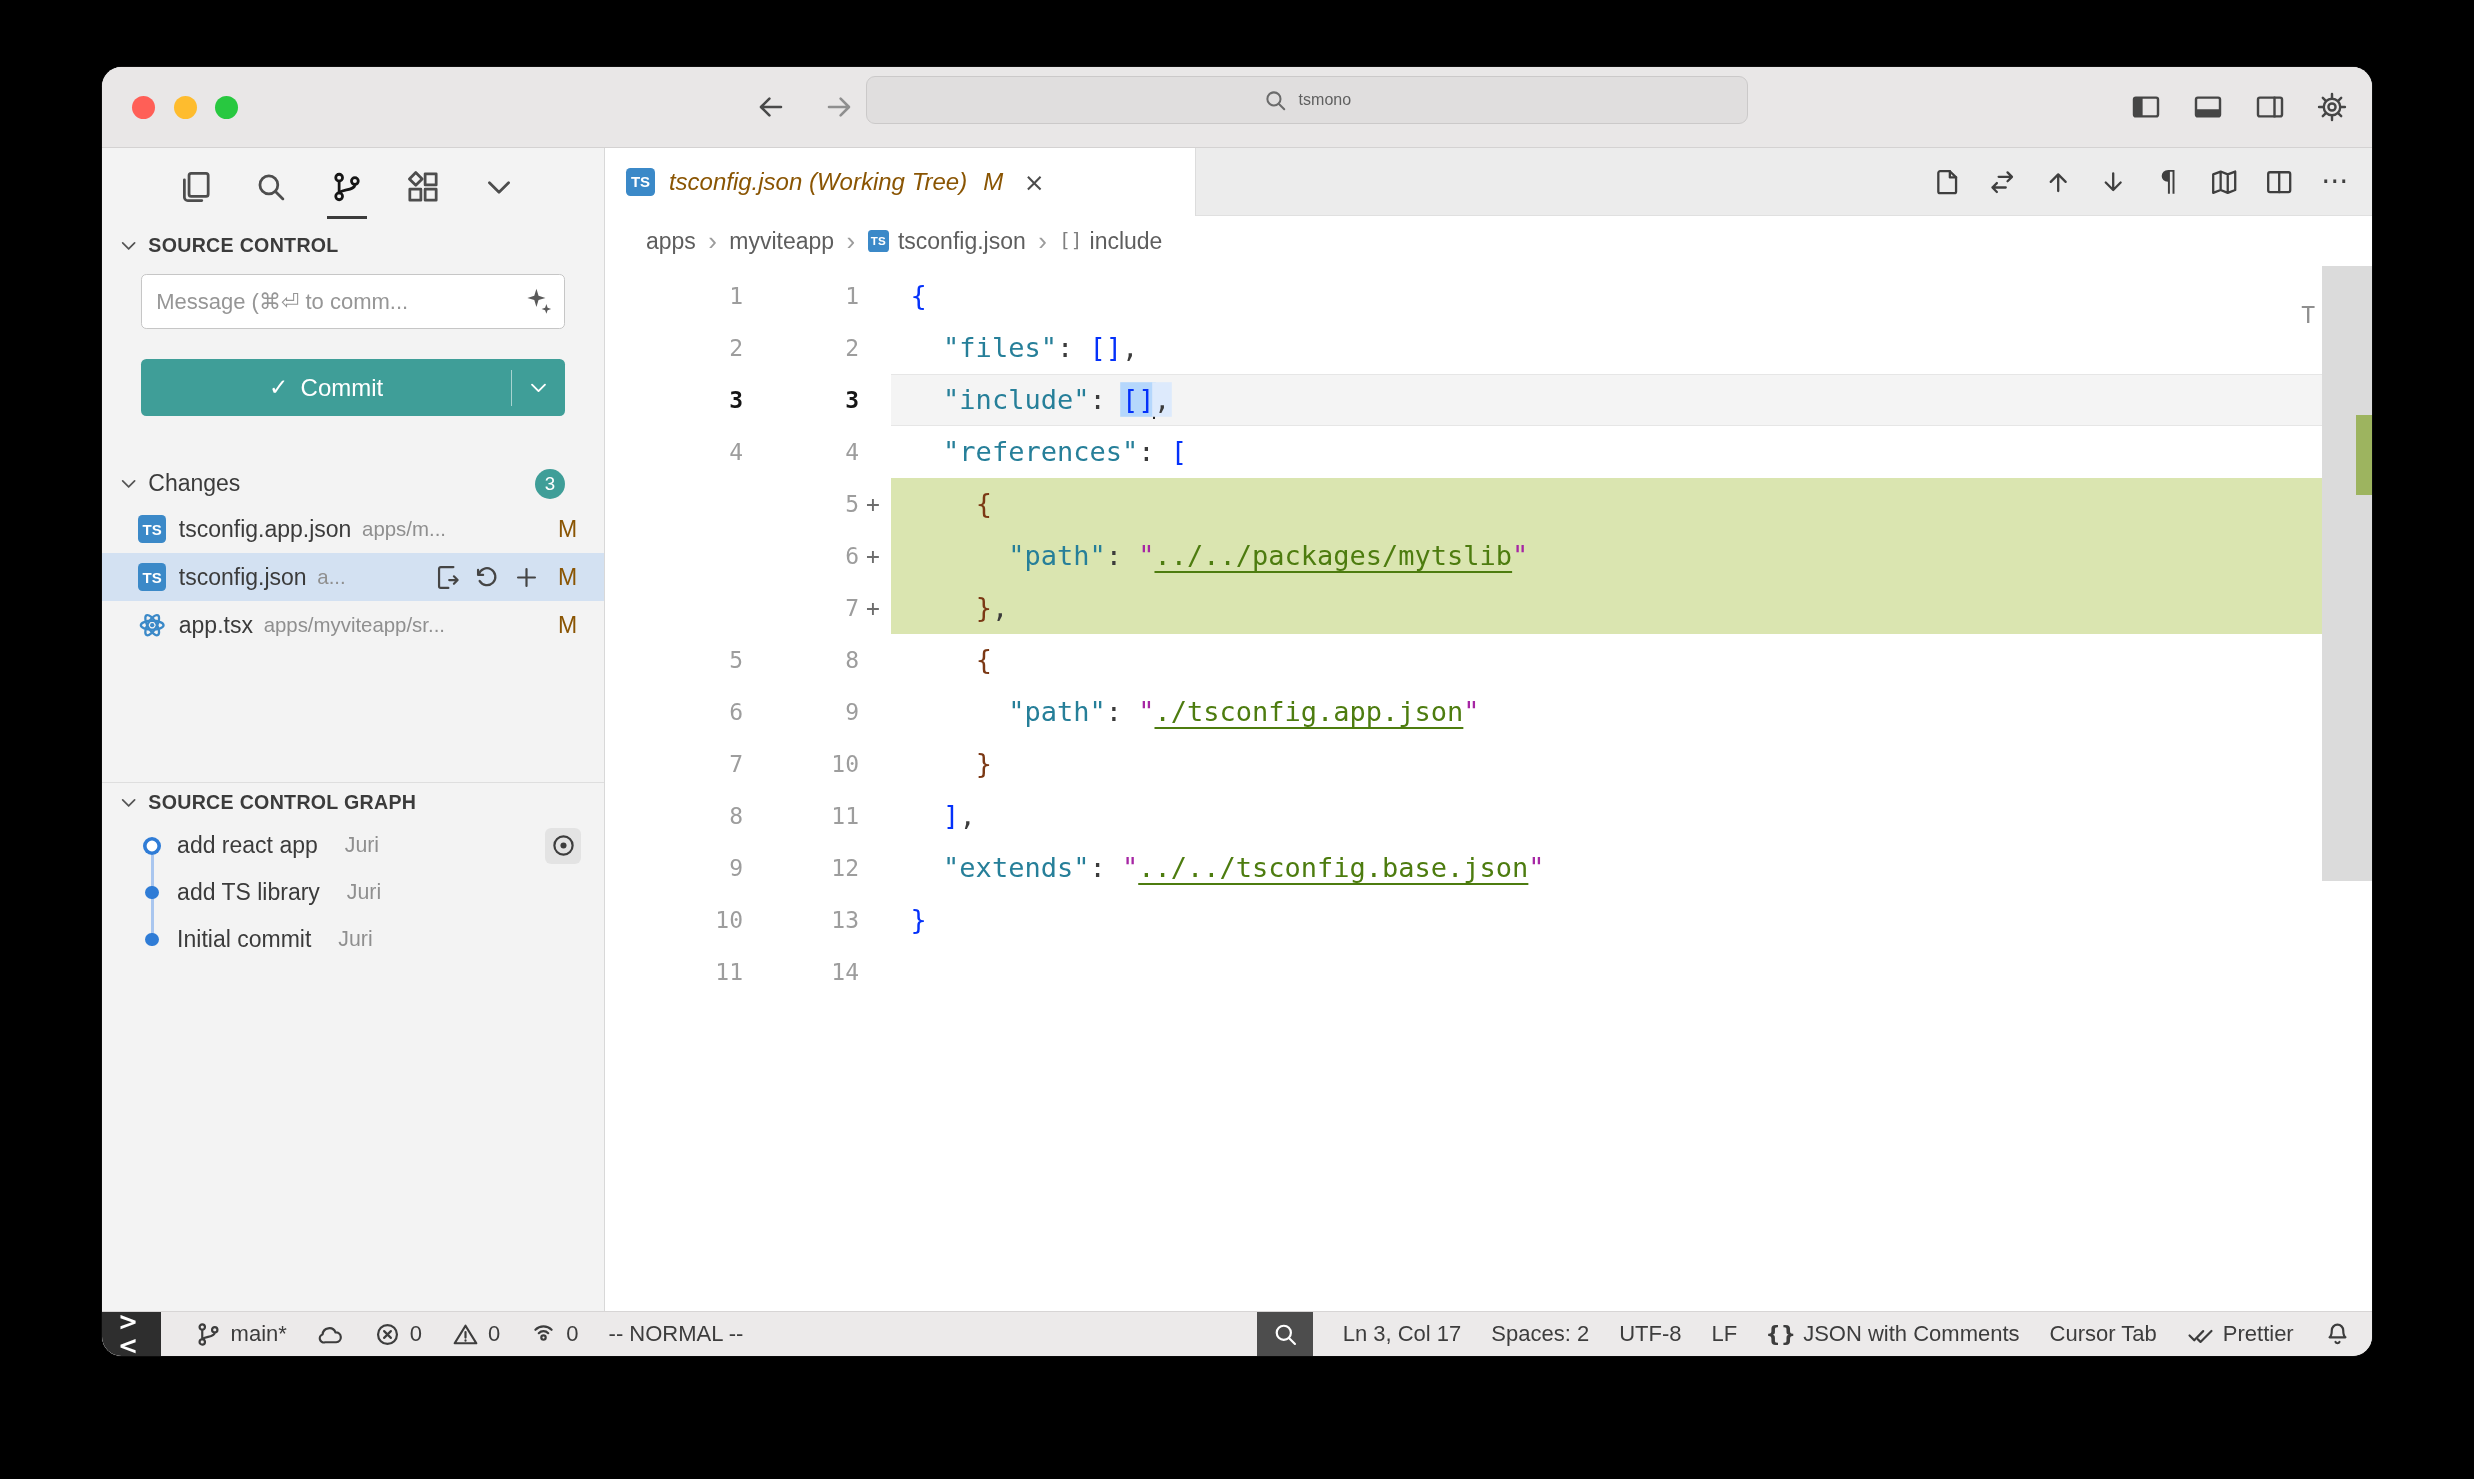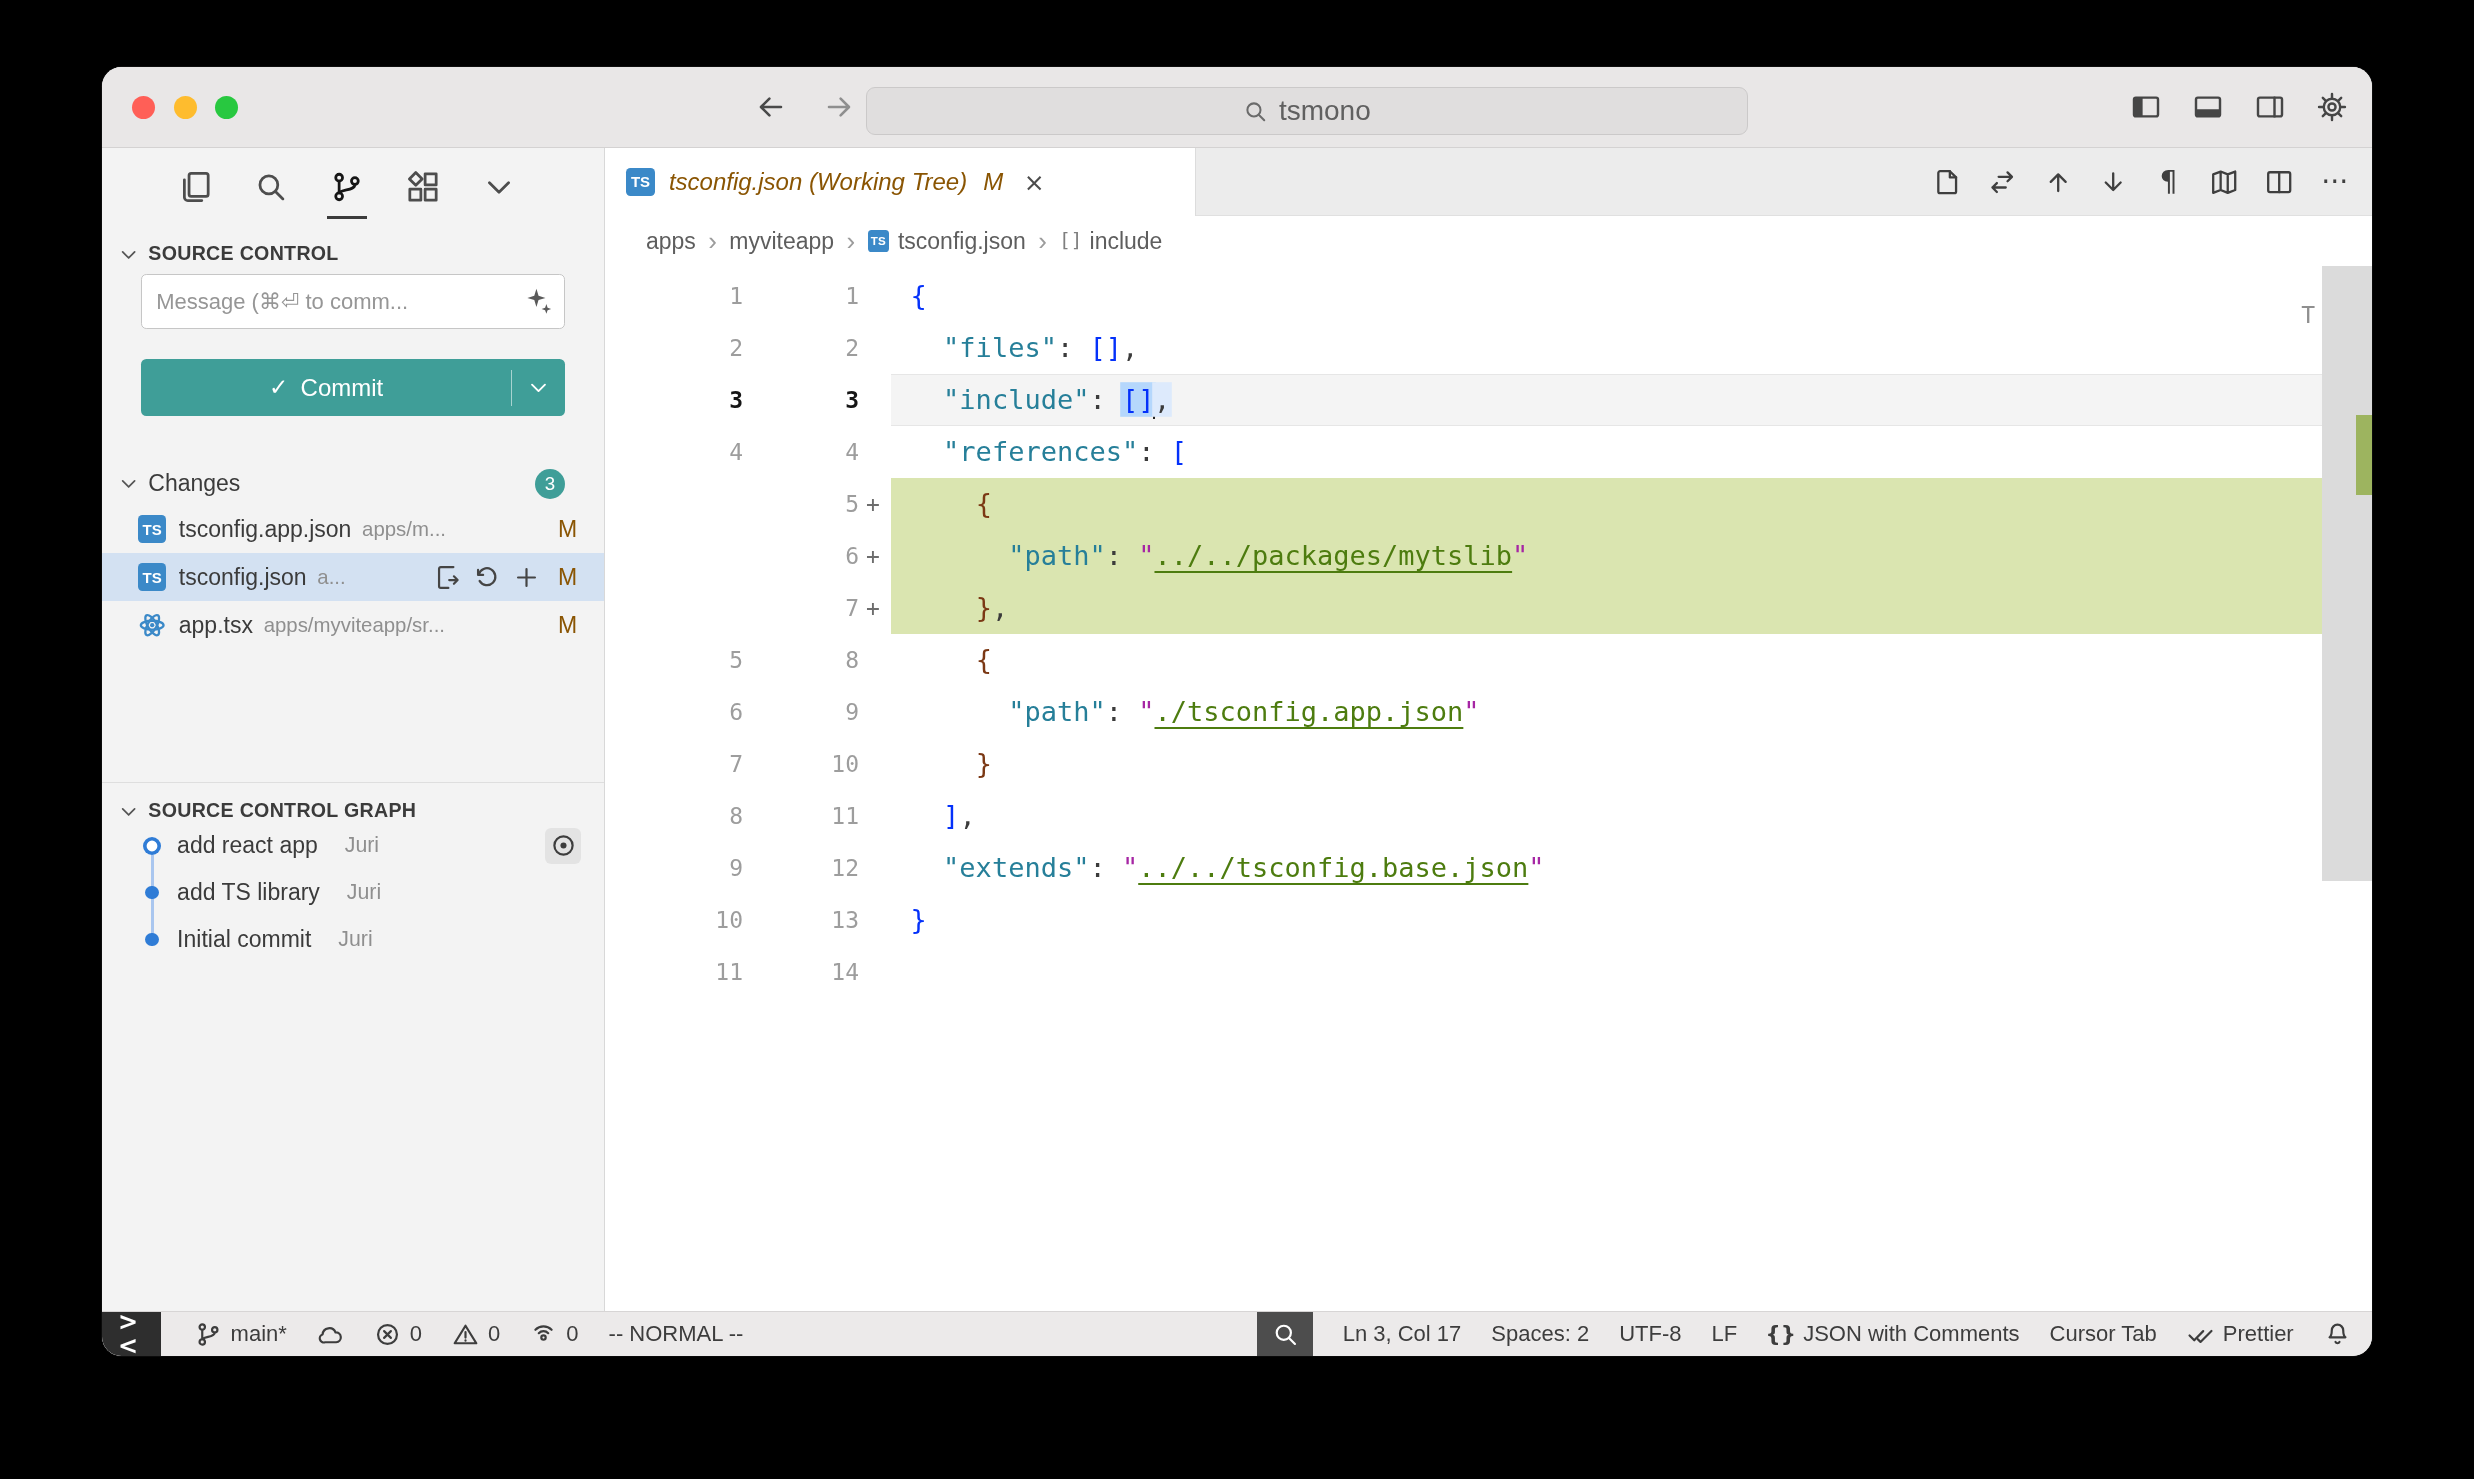--- a/index.html
+++ b/index.html
@@ -7,36 +7,36 @@
   .window{position:absolute;left:102px;top:67px;width:2270px;height:1289px;background:#f3f3f3;border-radius:19.6px;overflow:hidden;display:flex;flex-direction:column;box-shadow:0 36px 107px rgba(0,0,0,.6),0 0 0 0.9px rgba(255,255,255,.07);}
 
   
   .titlebar{flex:0 0 80px;background:#e9e7e7;border-bottom:0.9px solid #d4d2d2;position:relative;display:flex;align-items:center;}
   .traffic{display:flex;gap:18.7px;margin-left:30px;}
   .dot{width:23px;height:23px;border-radius:50%;}
   .dot.r{background:#ff5f57}.dot.y{background:#febc2e}.dot.g{background:#28c840}
   .nav{position:absolute;left:653px;top:0;height:100%;display:flex;align-items:center;gap:36px;}
   .nav .ic{width:32px;height:32px;color:#4a4a4a}
   .nav .ic.fwd{color:#8f8f8f}
-  .search-box{position:absolute;left:764px;top:20px;width:880px;height:46px;background:#e0dede;border:0.9px solid #cbc9c9;border-radius:9px;display:flex;align-items:center;justify-content:center;gap:10.7px;color:#606060;font-size:28px;}
+  .search-box{position:absolute;left:764px;top:9px;width:880px;height:46px;background:#e0dede;border:0.9px solid #cbc9c9;border-radius:9px;display:flex;align-items:center;justify-content:center;gap:10.7px;color:#606060;font-size:16px;}
   .search-box .ic{width:25px;height:25px;color:#6b6b6b}
   .tb-actions{position:absolute;right:25px;top:0;height:100%;display:flex;align-items:center;gap:32px;color:#464646;}
   .tb-actions .ic{width:30px;height:30px}
 
   
   .bodyrow{flex:1;display:flex;min-height:0;}
   .sidebar{flex:0 0 502px;background:#f3f3f3;border-right:0.9px solid #d8d8d8;display:flex;flex-direction:column;min-height:0;}
 
   .activity-row{flex:0 0 78px;display:flex;align-items:center;padding-left:55px;}
   .act-btn{width:76px;height:100%;display:flex;align-items:center;justify-content:center;color:#4d4d4d;position:relative;}
   .act-btn .ic{width:34px;height:34px}
   .act-btn.active{color:#161616}
   .act-btn.active::after{content:"";position:absolute;left:18px;right:18px;bottom:7.1px;height:2.7px;background:#3b3b3b;}
 
-  .sc-header{flex:0 0 39px;display:flex;align-items:flex-end;gap:9px;padding:0 16px;font-size:19.6px;font-weight:700;letter-spacing:0.3px;color:#3b3b3b;}
+  .sc-header{flex:0 0 39px;display:flex;align-items:center;gap:9px;padding:0 16px;font-size:19.6px;font-weight:700;letter-spacing:0.3px;color:#3b3b3b;}
   .sc-header .ic{width:21.3px;height:21.3px;color:#555}
   .sc-header.graph{border-top:0.9px solid #dedede;}
 
   .msg-wrap{flex:0 0 64px;padding:9px 39px 0 39px;position:relative;}
   .msg-input{width:100%;height:55px;box-sizing:border-box;background:#fff;border:0.9px solid #c6c6c6;border-radius:5.3px;padding:0 50px 0 14.2px;font-size:22px;color:#3b3b3b;font-family:"Liberation Sans","DejaVu Sans",sans-serif;outline:none;}
   .msg-input::placeholder{color:#969696;}
   .msg-sparkle{position:absolute;right:52px;top:21.3px;width:28.4px;height:28.4px;color:#5a5a5a;}
 
   .commit-wrap{flex:0 0 78px;padding:21.3px 39px 0 39px;}
   .commit-btn{height:57px;background:#3f9e98;border-radius:5.3px;color:#fff;display:flex;align-items:center;overflow:hidden;}

